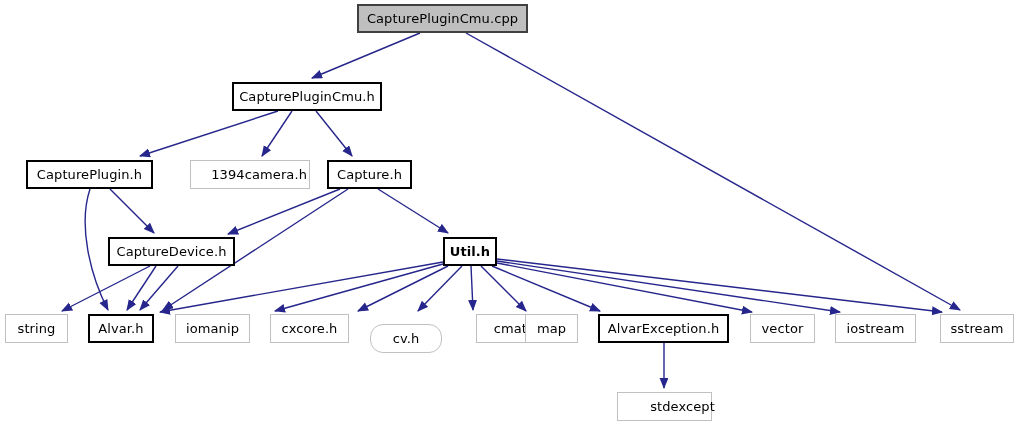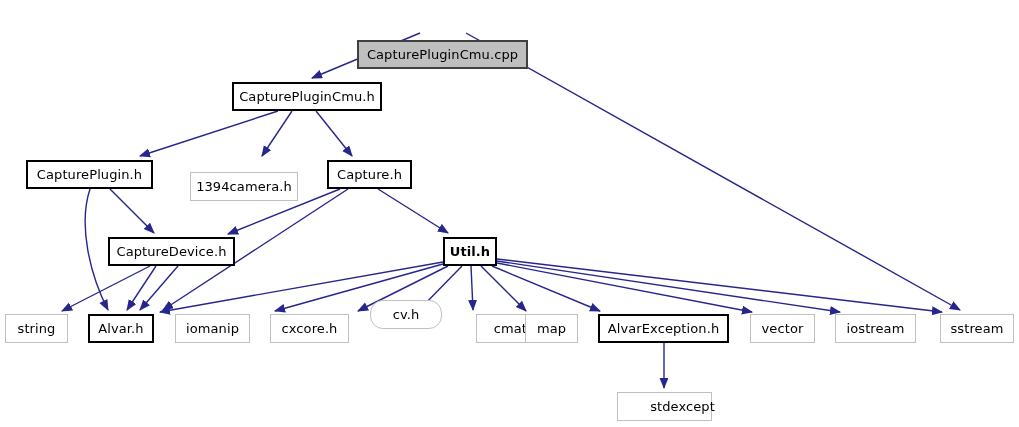--- a/index.html
+++ b/index.html
@@ -69,30 +69,30 @@
         <path d="M 471,266 L 473,310" marker-end="url(#arrow)"></path>
         <path d="M 481,266 L 526,311" marker-end="url(#arrow)"></path>
         <path d="M 492,266 L 600,311" marker-end="url(#arrow)"></path>
         <path d="M 497,263 L 752,312" marker-end="url(#arrow)"></path>
         <path d="M 497,261 L 840,312" marker-end="url(#arrow)"></path>
         <path d="M 497,259 L 942,312" marker-end="url(#arrow)"></path>
         <path d="M 664,343 L 664,388" marker-end="url(#arrow)"></path>
       </g>
   </svg>
   <div id="node-layer">
-      <div class="node root" style="left: 357px; top: 4px; width: 171px; height: 29px; margin-top: 36px;">
+      <div class="node root" style="left: 357px; top: 4px; width: 171px; height: 29px;">
         <span class="label">CapturePluginCmu.cpp</span>
       </div>
       <div class="node local" style="left: 232px; top: 82px; width: 150px; height: 29px;">
         <span class="label">CapturePluginCmu.h</span>
       </div>
       <div class="node local" style="left: 26px; top: 160px; width: 127px; height: 29px;">
         <span class="label">CapturePlugin.h</span>
       </div>
-      <div class="node external" style="left: 190px; top: 172px; width: 108px; height: 29px;">
+      <div class="node external" style="left: 190px; top: 160px; width: 120px; height: 29px; justify-content: flex-end;">
         <span class="label">1394camera.h</span>
       </div>
       <div class="node local" style="left: 327px; top: 160px; width: 85px; height: 29px;">
         <span class="label">Capture.h</span>
       </div>
       <div class="node local" style="left: 108px; top: 237px; width: 127px; height: 29px;">
         <span class="label">CaptureDevice.h</span>
       </div>
       <div class="node local" style="left: 443px; top: 237px; width: 54px; height: 29px; font-weight: bold;">
         <span class="label">Util.h</span>
@@ -102,21 +102,21 @@
       </div>
       <div class="node local" style="left: 88px; top: 314px; width: 66px; height: 29px;">
         <span class="label">Alvar.h</span>
       </div>
       <div class="node external" style="left: 175px; top: 314px; width: 75px; height: 29px;">
         <span class="label">iomanip</span>
       </div>
       <div class="node external" style="left: 270px; top: 314px; width: 79px; height: 29px;">
         <span class="label">cxcore.h</span>
       </div>
-      <div class="node external" style="left: 370px; top: 300px; width: 72px; height: 29px; border-radius: 13px;">
+      <div class="node external" style="left: 370px; top: 324px; width: 72px; height: 29px; border-radius: 13px;">
         <span class="label">cv.h</span>
       </div>
       <div class="node external" style="left: 440px; top: 314px; width: 77px; height: 29px; margin-left: 36px;">
         <span class="label">cmath</span>
       </div>
       <div class="node external" style="left: 525px; top: 314px; width: 53px; height: 29px;">
         <span class="label">map</span>
       </div>
       <div class="node local" style="left: 598px; top: 314px; width: 131px; height: 29px;">
         <span class="label">AlvarException.h</span>

